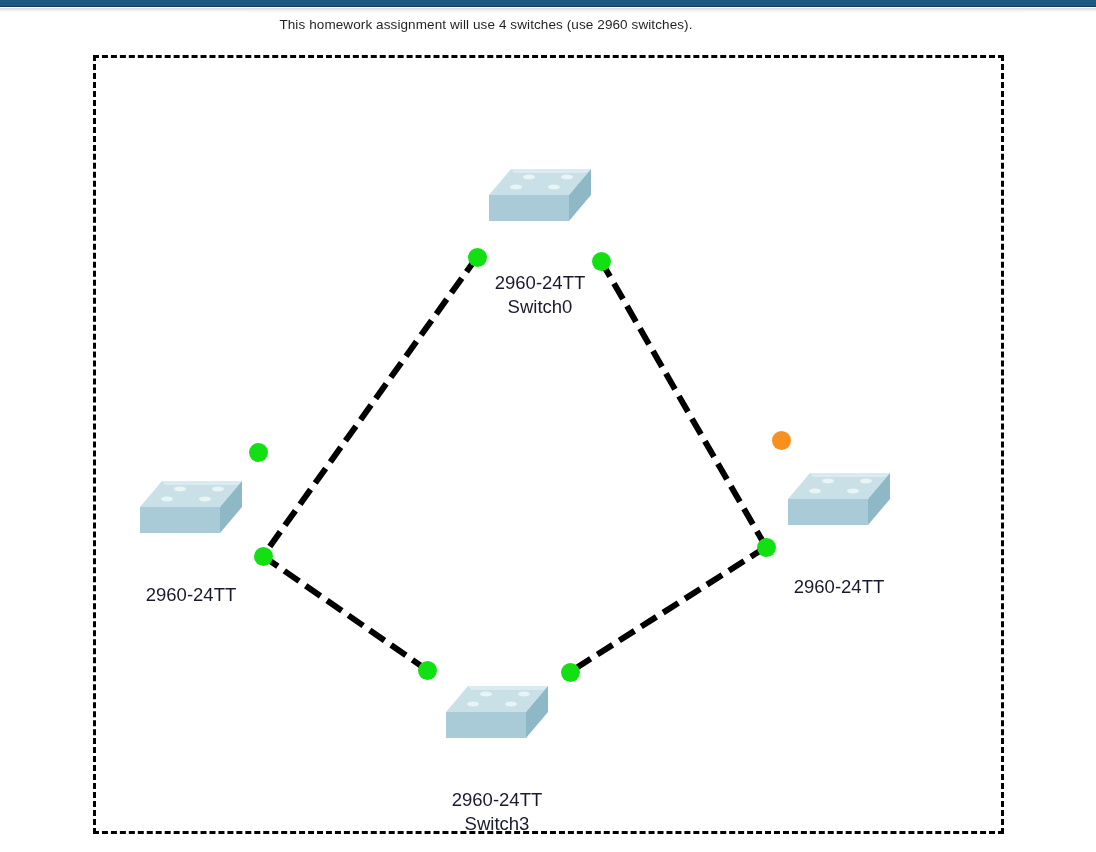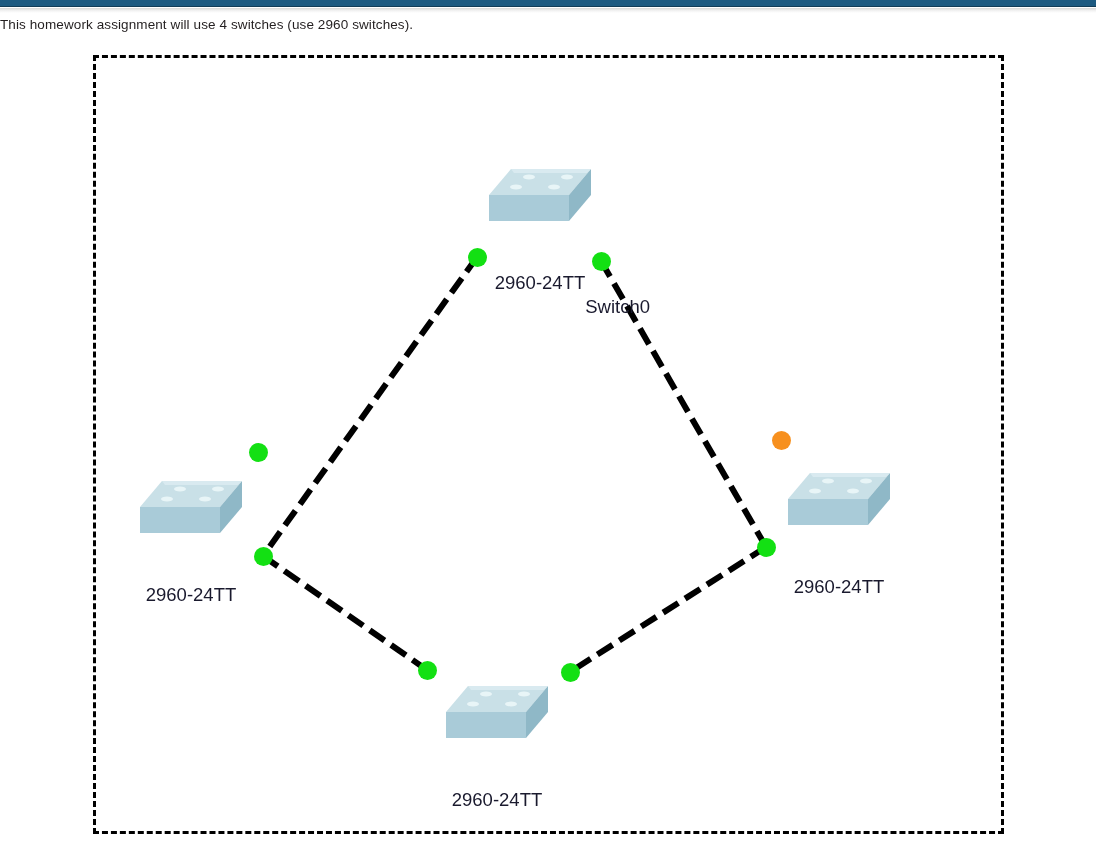--- a/index.html
+++ b/index.html
@@ -33,20 +33,21 @@
     height: 5px;
     background: linear-gradient(to bottom, #d8d8d8 0%, #f3f3f3 55%, #ffffff 100%);
   }
 
   
   #caption {
     position: absolute;
     left: 0;
     top: 17px;
     width: 972px;
+    text-align: center;
     font-size: 13.5px;
     color: #231f20;
     font-family: "Liberation Sans", sans-serif;
     letter-spacing: 0.1px;
   }
 
   
   #topology-frame {
     position: absolute;
     left: 93px;
@@ -85,21 +86,21 @@
     width: 220px;
     text-align: center;
     line-height: 1.32;
     color: #1a1a2e;
     font-family: "Liberation Sans", sans-serif;
     font-size: 18.5px;
     white-space: nowrap;
     margin-top: 42px;
   }
   .device-model { display: block; }
-  .device-name  { display: block; text-align: right; }
+  .device-name  { display: block; }
 
   
   .link-dot {
     position: absolute;
     width: 19px;
     height: 19px;
     margin-left: -9.5px;
     margin-top: -9.5px;
     border-radius: 50%;
   }
@@ -200,20 +201,21 @@
 
     <ellipse cx="46" cy="12" rx="6" ry="2.4" fill="#eaf5f8" opacity="0.95"></ellipse>
     <ellipse cx="84" cy="12" rx="6" ry="2.4" fill="#eaf5f8" opacity="0.95"></ellipse>
     <ellipse cx="33" cy="22" rx="6" ry="2.4" fill="#eaf5f8" opacity="0.95"></ellipse>
     <ellipse cx="71" cy="22" rx="6" ry="2.4" fill="#eaf5f8" opacity="0.95"></ellipse>
 
     <polygon points="28,4 108,4 104,8 31,8" fill="#dfeef3" opacity="0.7"></polygon>
   </svg></div>
       <div class="device-labels" style="color: rgb(26, 26, 46);">
         <span class="device-model">2960-24TT</span>
+        <span class="device-name">Switch3</span>
       </div>
     </div>
   </div>
 <div id="dots-layer">
     <div class="link-dot" style="left: 477px; top: 257px; background: rgb(19, 224, 19);"></div>
     <div class="link-dot" style="left: 601px; top: 261px; background: rgb(19, 224, 19);"></div>
     <div class="link-dot" style="left: 263px; top: 556px; background: rgb(19, 224, 19);"></div>
     <div class="link-dot" style="left: 258px; top: 452px; background: rgb(19, 224, 19);"></div>
     <div class="link-dot" style="left: 781px; top: 440px; background: rgb(247, 144, 30);"></div>
     <div class="link-dot" style="left: 766px; top: 547px; background: rgb(19, 224, 19);"></div>

